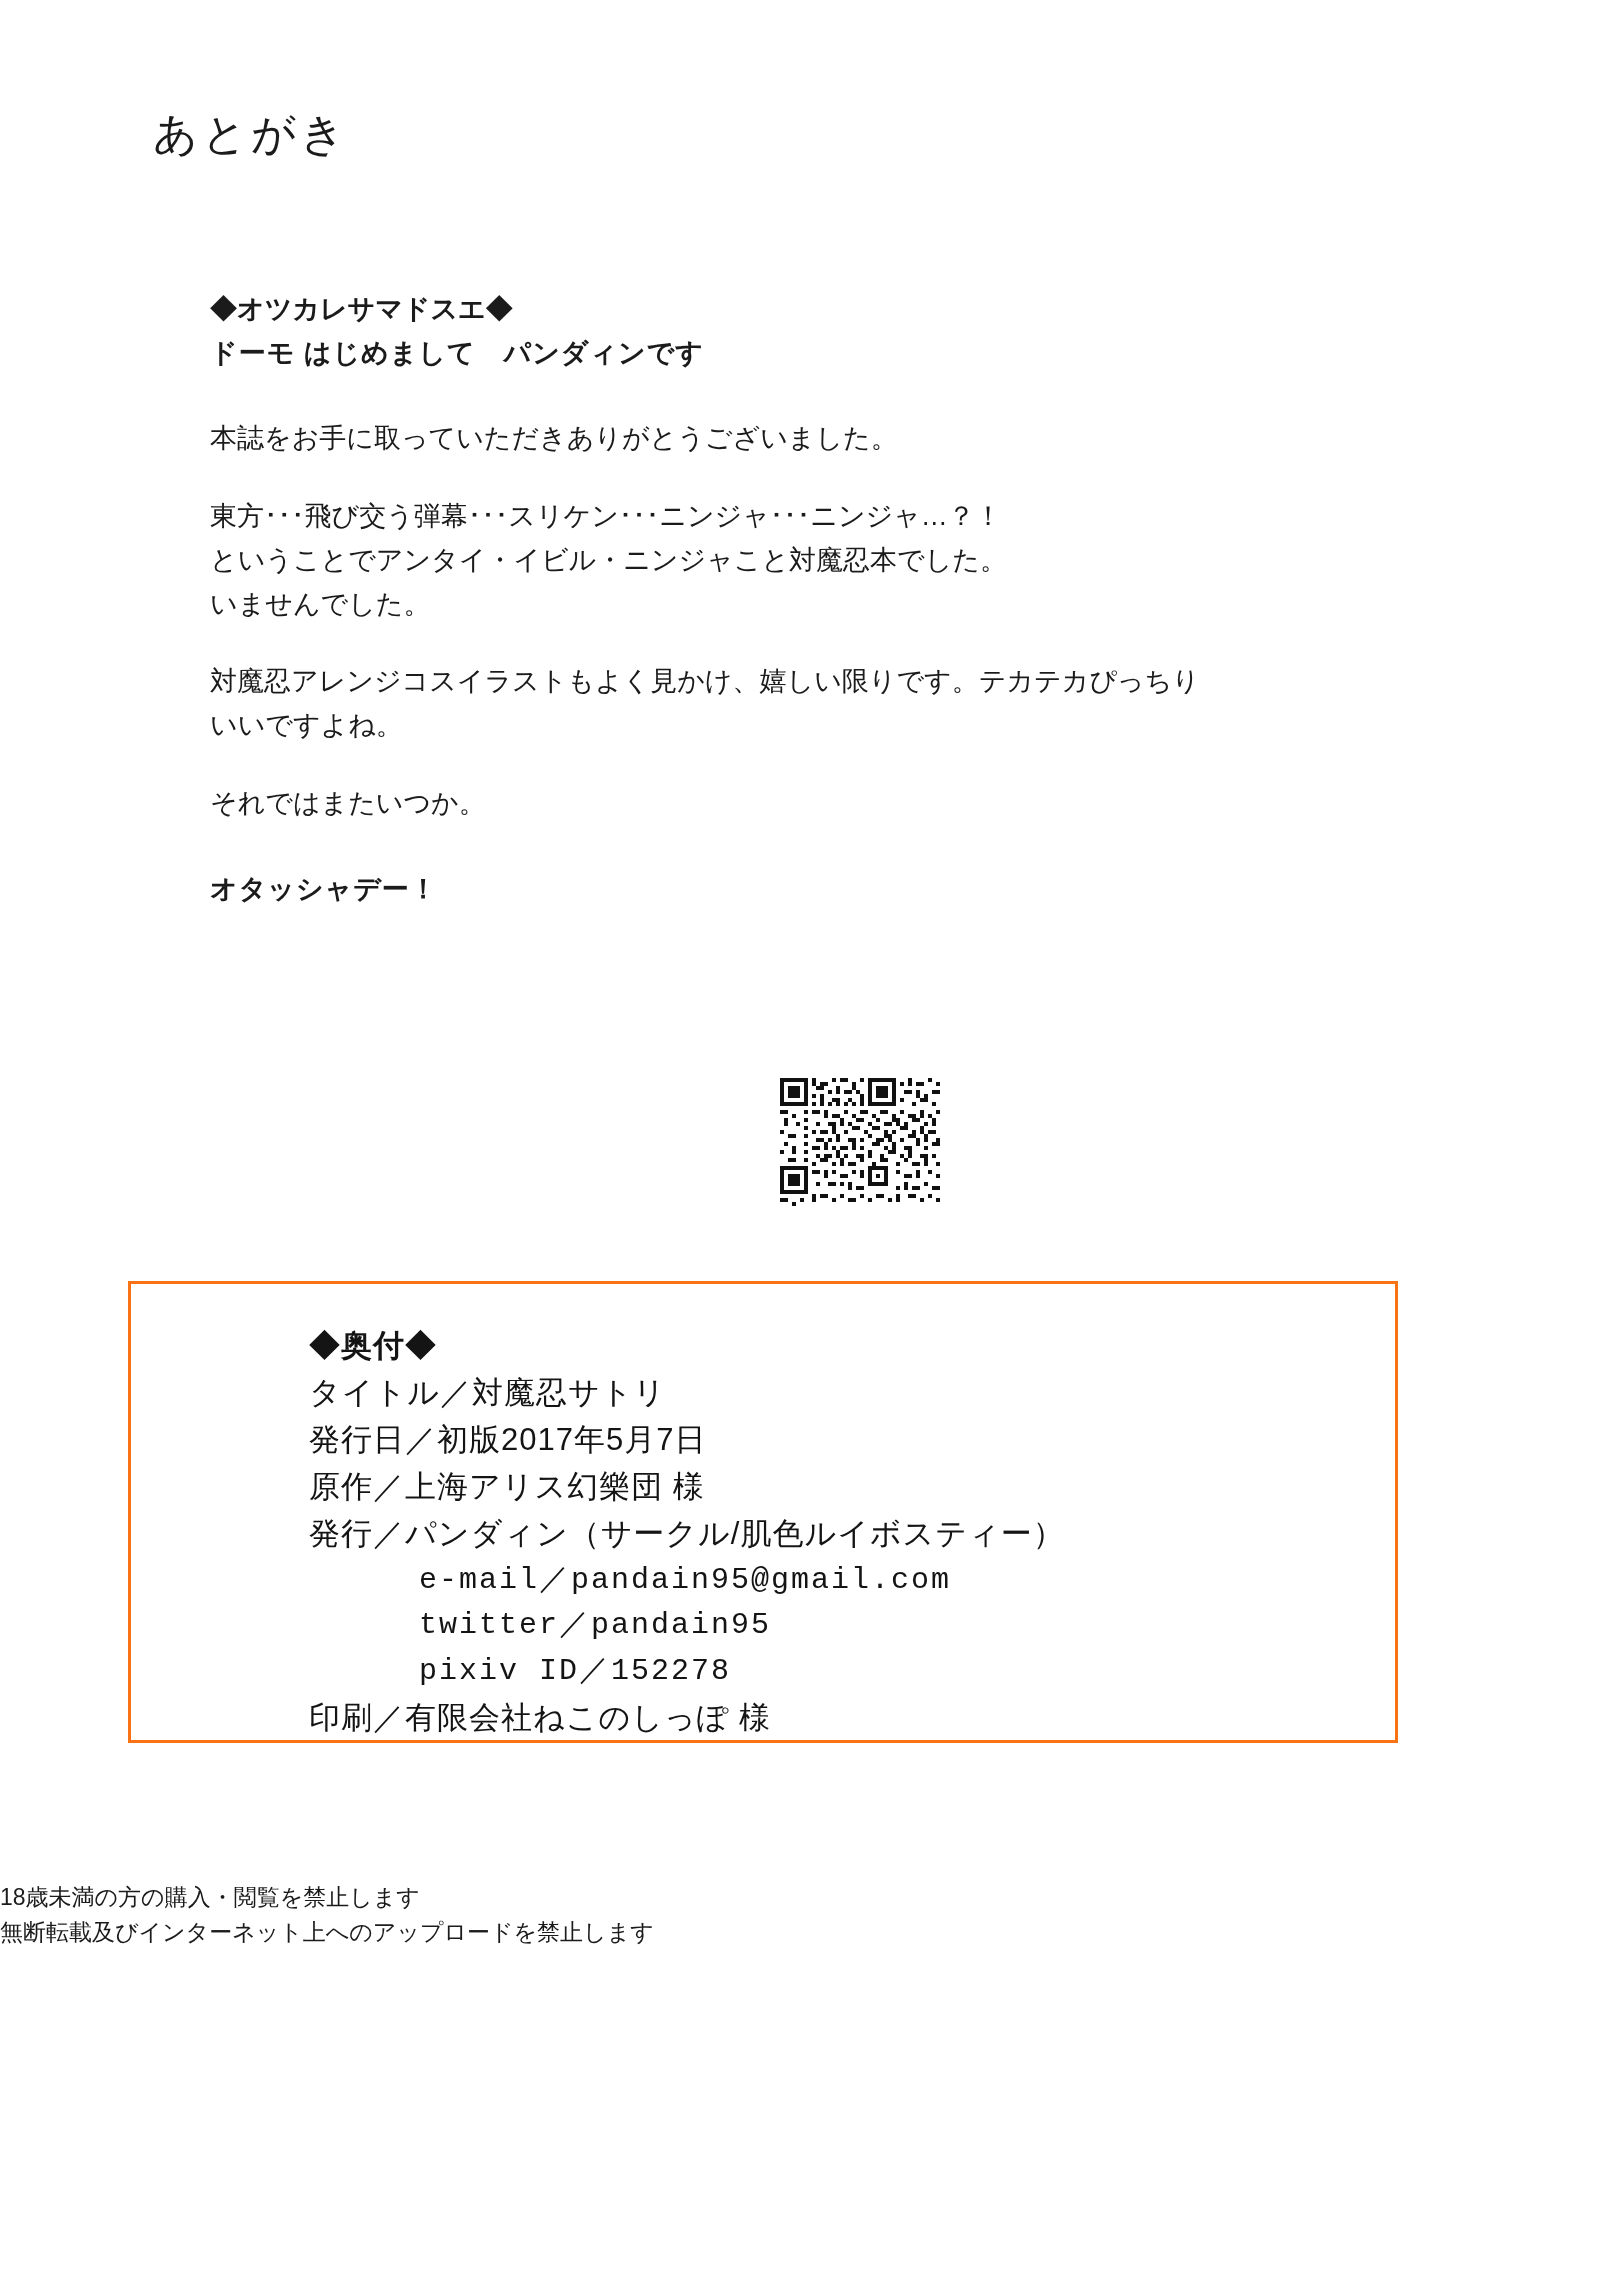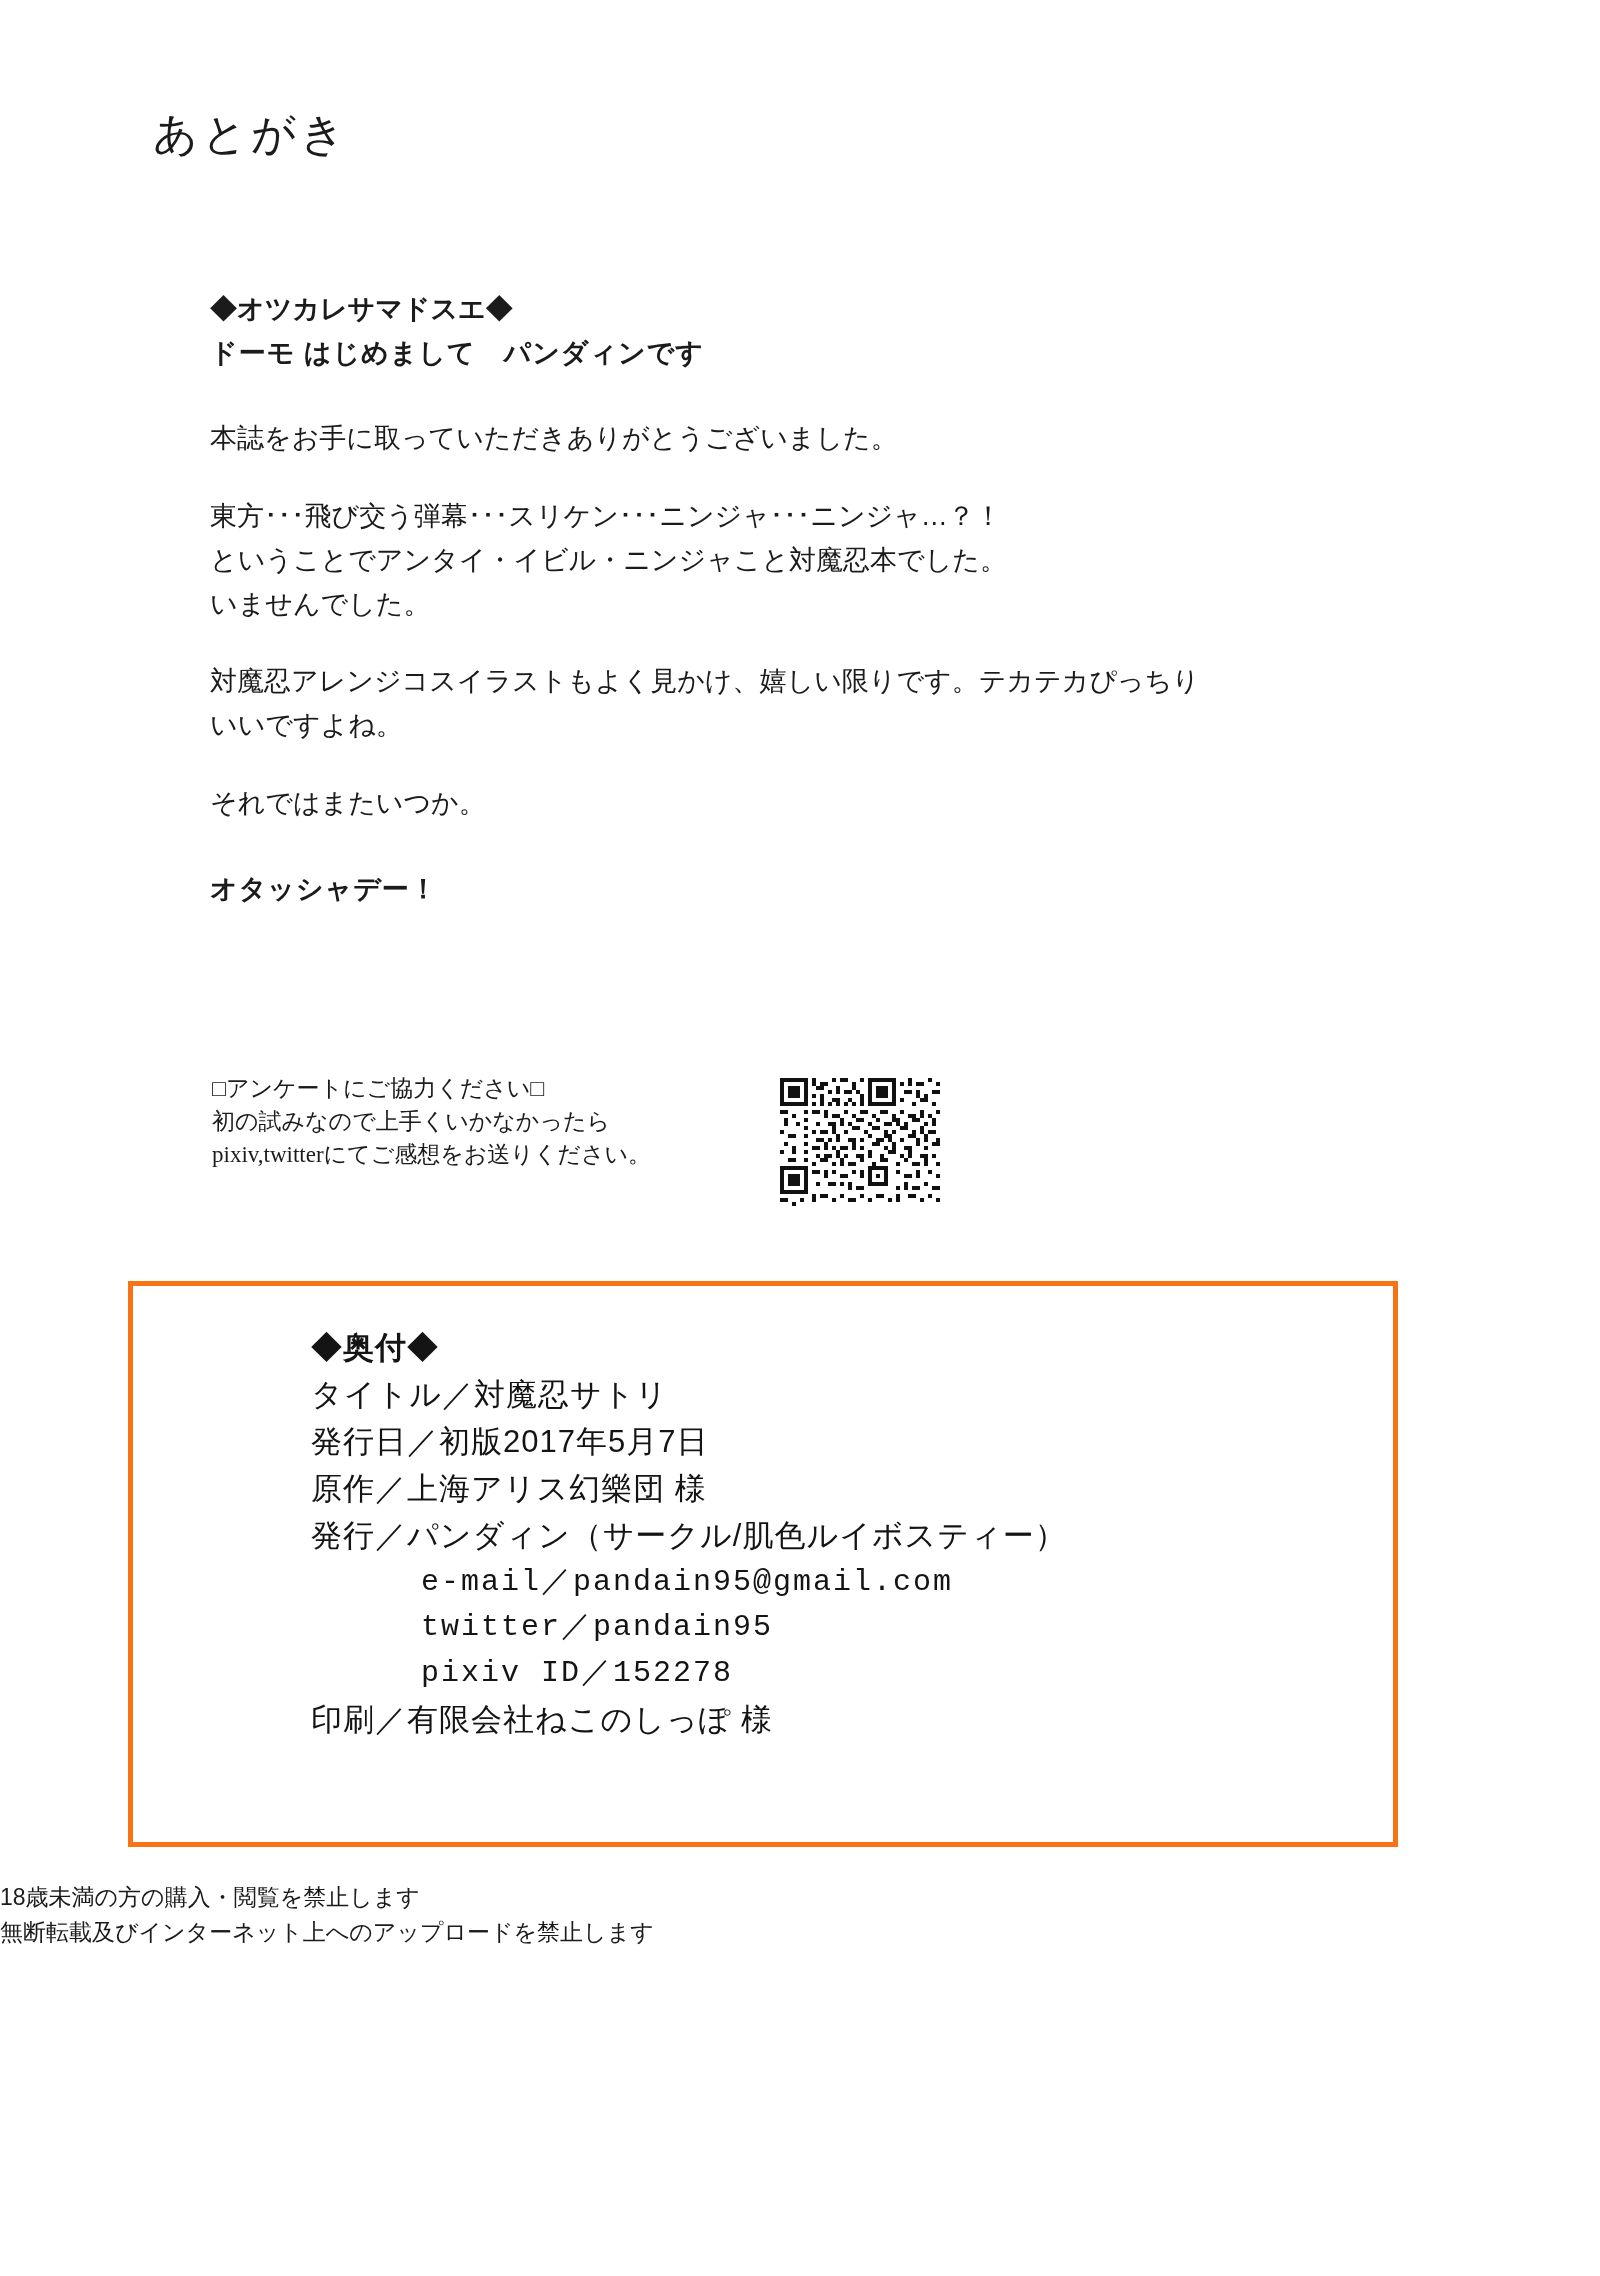--- a/index.html
+++ b/index.html
@@ -85,22 +85,22 @@
     height: 128px;
   }
   .qr-wrap svg { display: block; }
 
   
   .colophon {
     position: absolute;
     left: 128px;
     top: 1281px;
     width: 1270px;
-    height: 566px;
-    border: 5px solid #f97316;
+    height: 462px;
+    border: 3px solid #f97316;
     box-sizing: border-box;
     background: #ffffff;
   }
   .colophon-inner {
     position: absolute;
     left: 178px;
     top: 38px;
     font-size: 31px;
     line-height: 1.52;
     color: #141414;
@@ -153,25 +153,20 @@
     <p class="para">いませんでした。</p>
     <div class="gap-md"></div>
     <p class="para">対魔忍アレンジコスイラストもよく見かけ、嬉しい限りです。テカテカぴっちり</p>
     <p class="para">いいですよね。</p>
     <div class="gap-md"></div>
     <p class="para">それではまたいつか。</p>
     <div class="gap-lg"></div>
     <p class="otasshade">オタッシャデー！</p>
   </div>
 
-  <div class="survey-note">
-    <div>□アンケートにご協力ください□</div>
-    <div>初の試みなので上手くいかなかったら</div>
-    <div>pixiv,twitterにてご感想をお送りください。</div>
-  </div>
 
   <div class="qr-wrap">
     <svg width="164" height="128" viewBox="0 0 41 32" shape-rendering="crispEdges" aria-hidden="true">
       <rect x="0" y="0" width="41" height="32" fill="#ffffff"></rect>
       <g fill="#111111">
 
         <rect x="0" y="0" width="7" height="1"></rect>
           <rect x="0" y="6" width="7" height="1"></rect>
         <rect x="0" y="0" width="1" height="7"></rect>
           <rect x="6" y="0" width="1" height="7"></rect>

